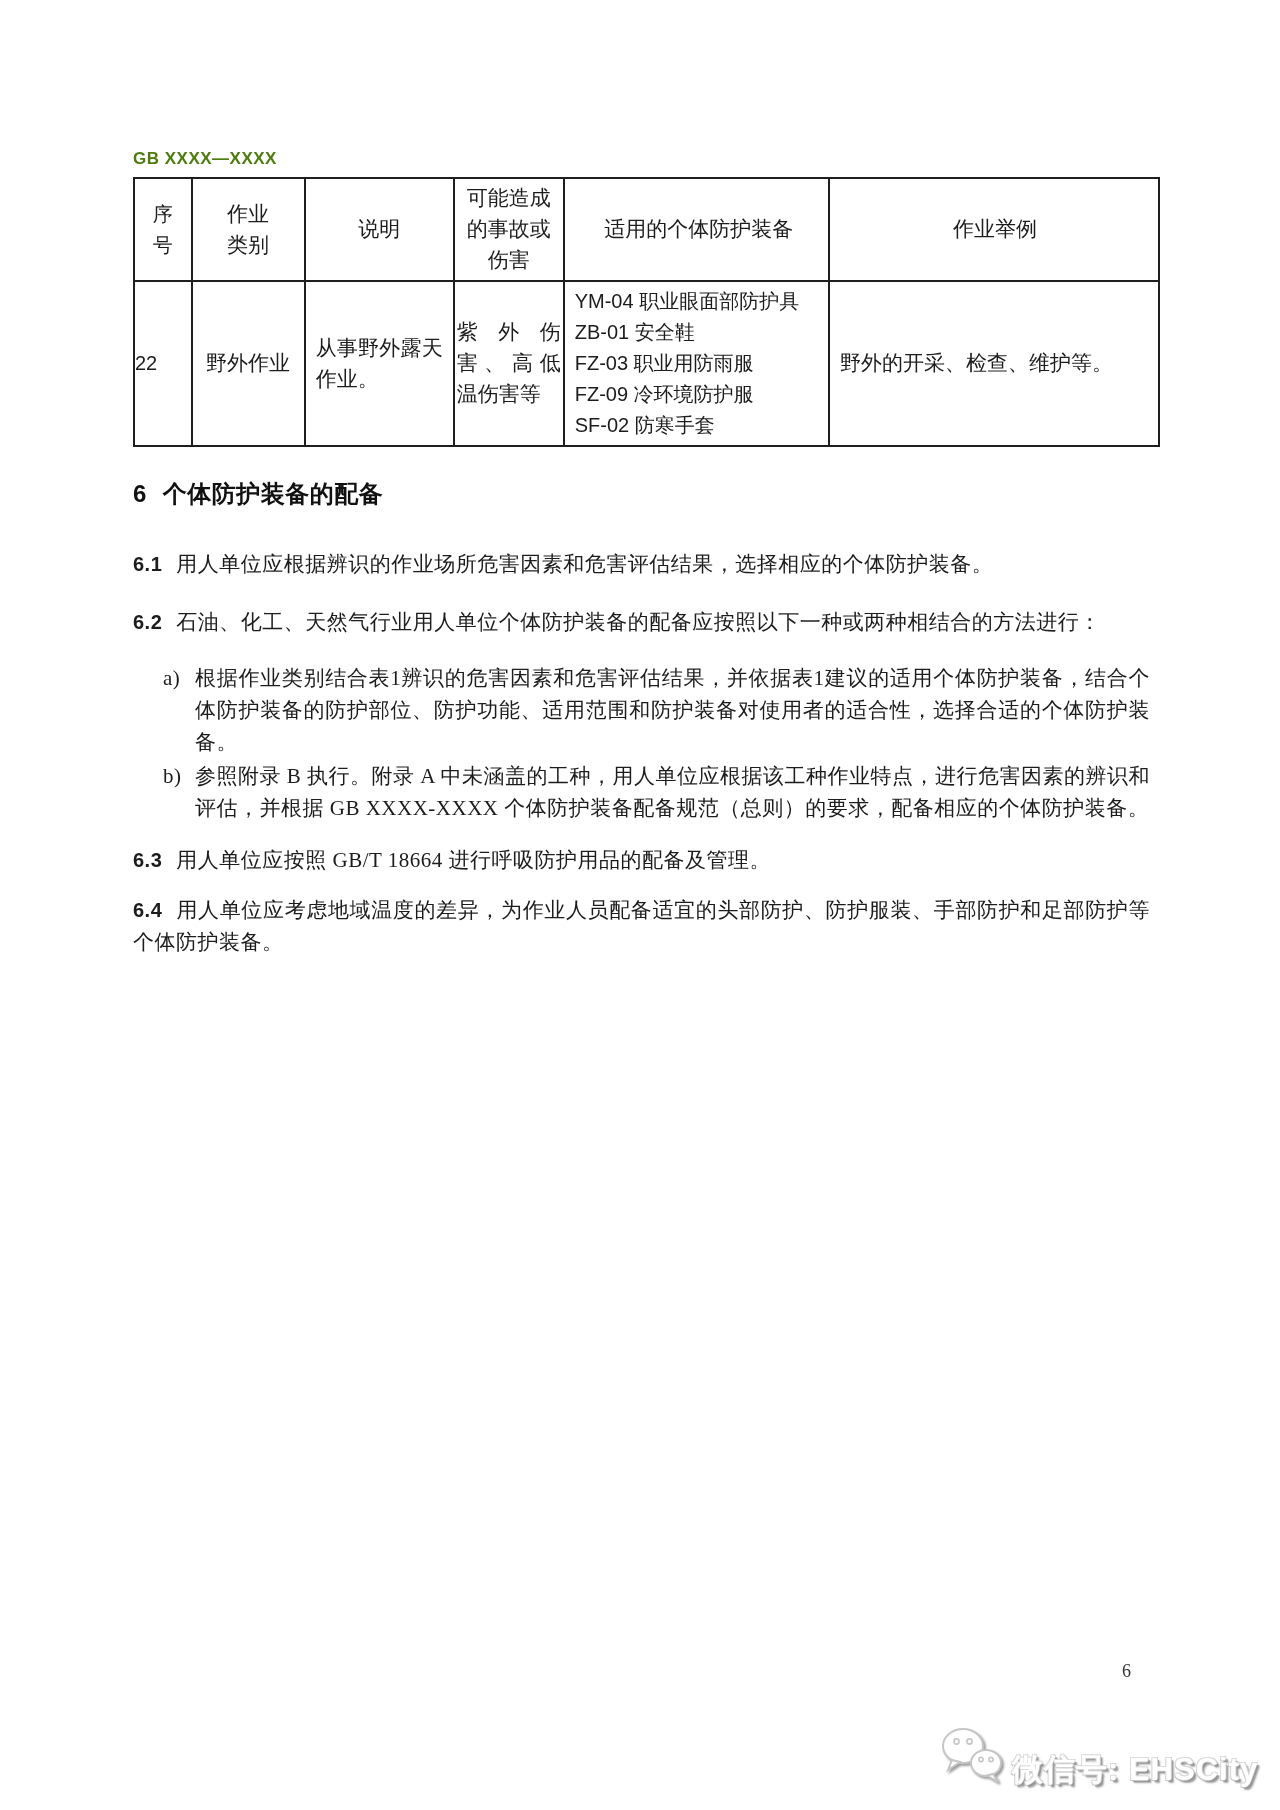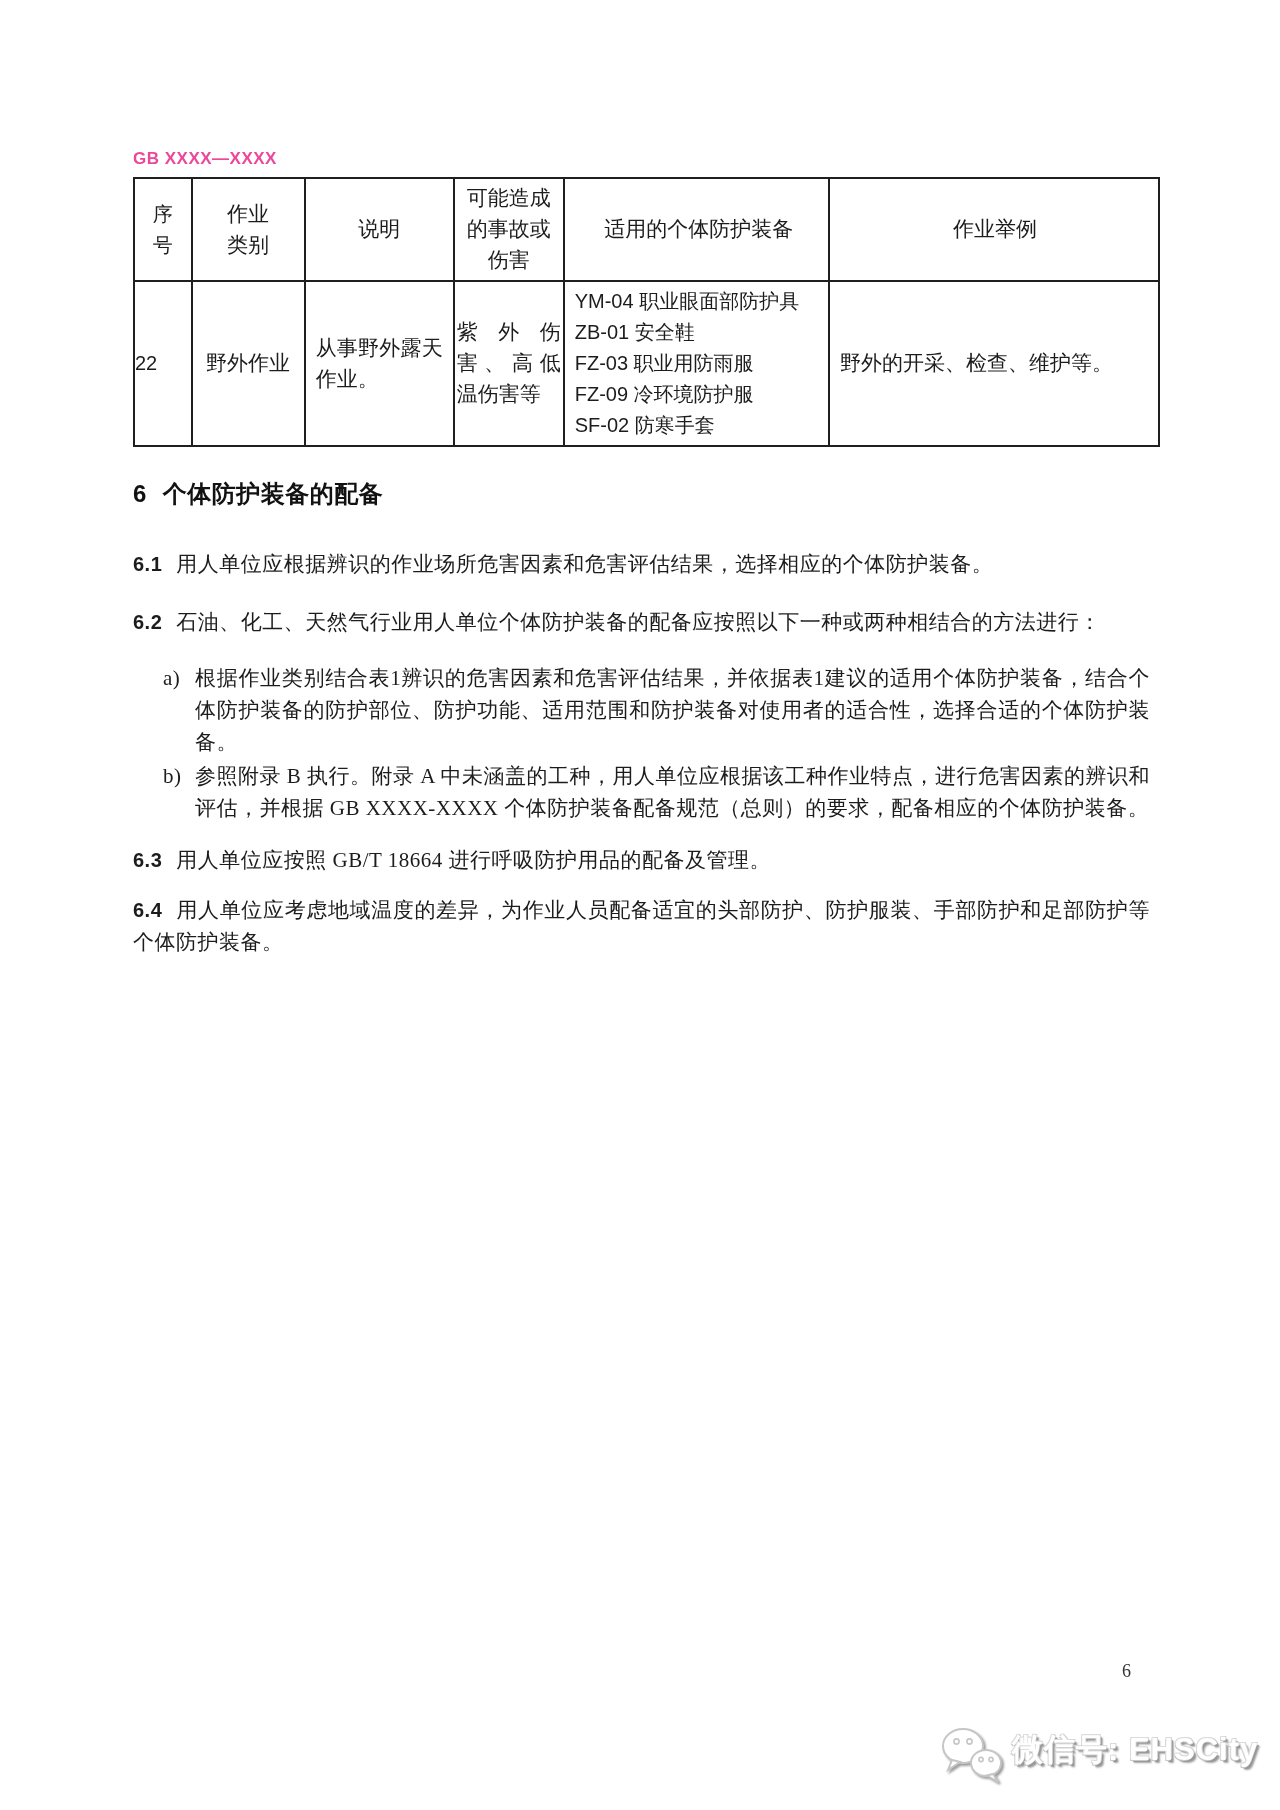--- a/index.html
+++ b/index.html
@@ -10,21 +10,21 @@
     background:#ffffff;
     font-family:"Liberation Serif","DejaVu Serif",serif;
     color:#1c1c1c;
     overflow:hidden;
   }
   
   .doc-code {
     position:absolute; left:133px; top:149px;
     font-family:"Liberation Sans","DejaVu Sans",sans-serif;
     font-weight:bold; font-size:17px; letter-spacing:0.5px;
-    color:#ec4899;
+    color:#4d7c0f;
   }
   
   table.ppe {
     position:absolute; left:133px; top:177px;
     width:1027px;
     border-collapse:collapse;
     table-layout:fixed;
     font-size:21px; color:#1c1c1c;
   }
   table.ppe td {
@@ -75,21 +75,21 @@
     position:absolute; left:1122px; top:1661px;
     font-size:18px; color:#333;
   }
   
   .footer-mark { position:absolute; left:938px; top:1723px; width:312px; height:68px; }
   .wechat-icon {
     position:absolute; left:0; top:2px;
     filter:drop-shadow(2px 2px 1px #9d9d9d);
   }
   .footer-text {
-    position:absolute; left:74px; top:6px;
+    position:absolute; left:74px; top:26px;
     font-family:"Liberation Sans","DejaVu Sans",sans-serif;
     font-size:31px; font-weight:bold; letter-spacing:1px;
     color:#ffffff;
     text-shadow:
       -1px -1px 0 #dcdcdc,
        1px -1px 0 #d4d4d4,
       -1px  1px 0 #c8c8c8,
        2px  2px 1px #989898,
        3px  3px 2px #a8a8a8;
     white-space:nowrap;

